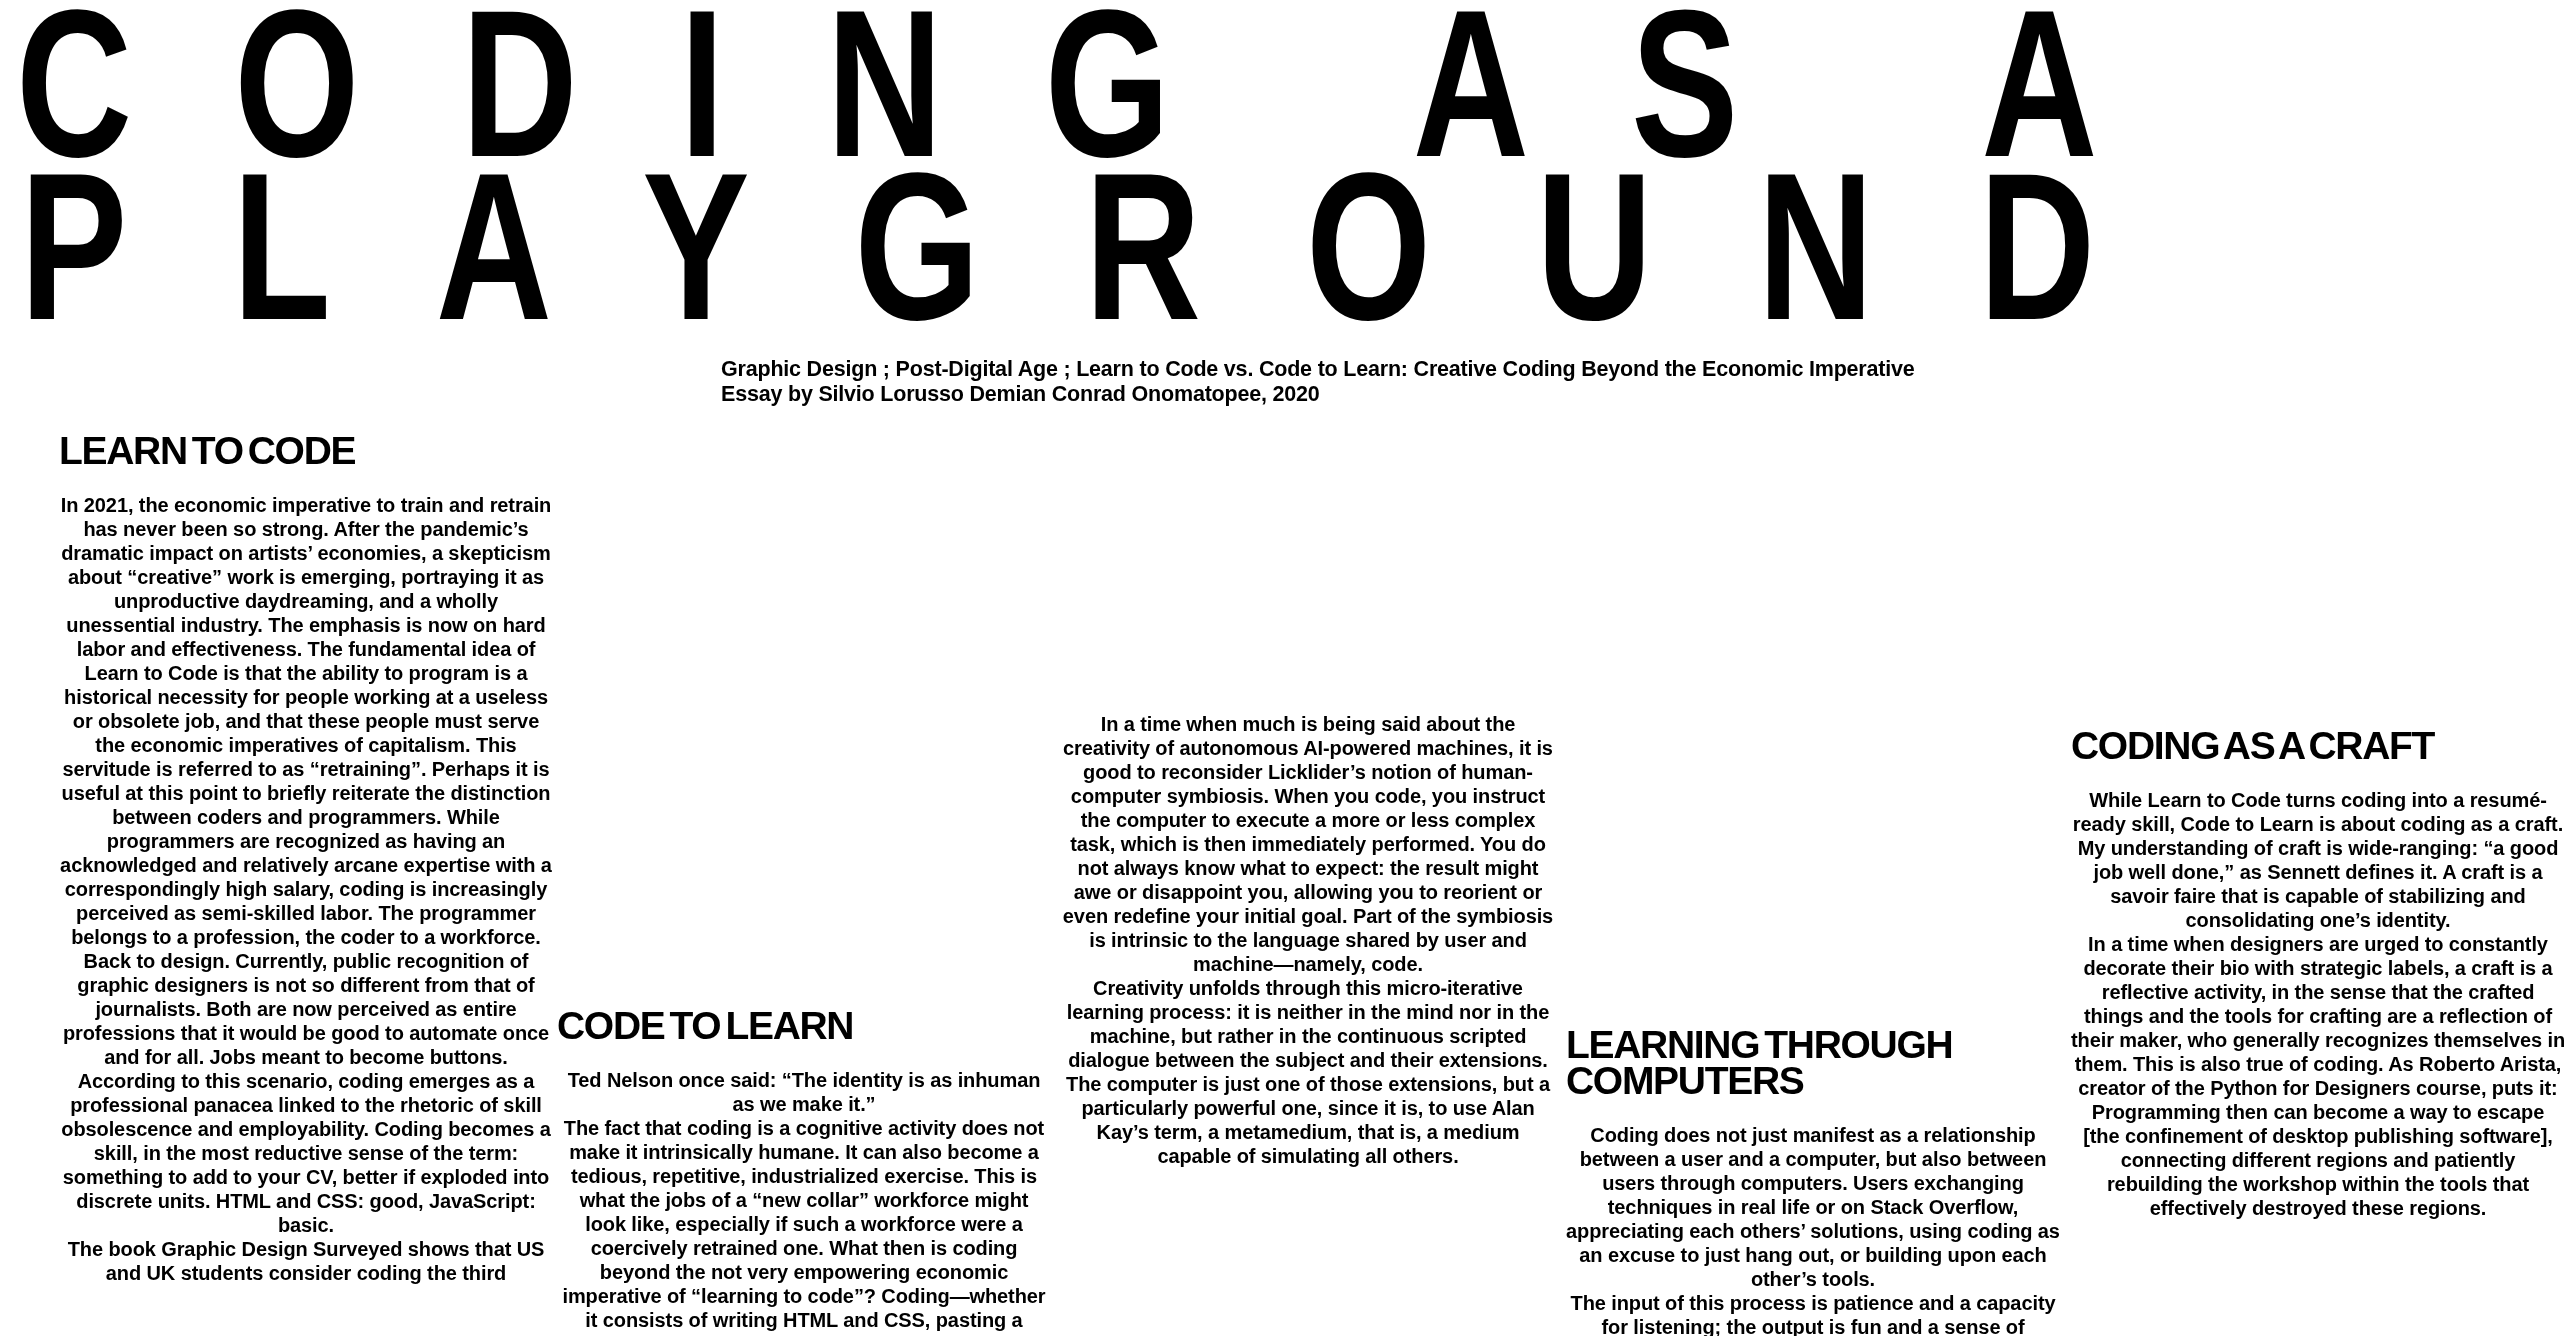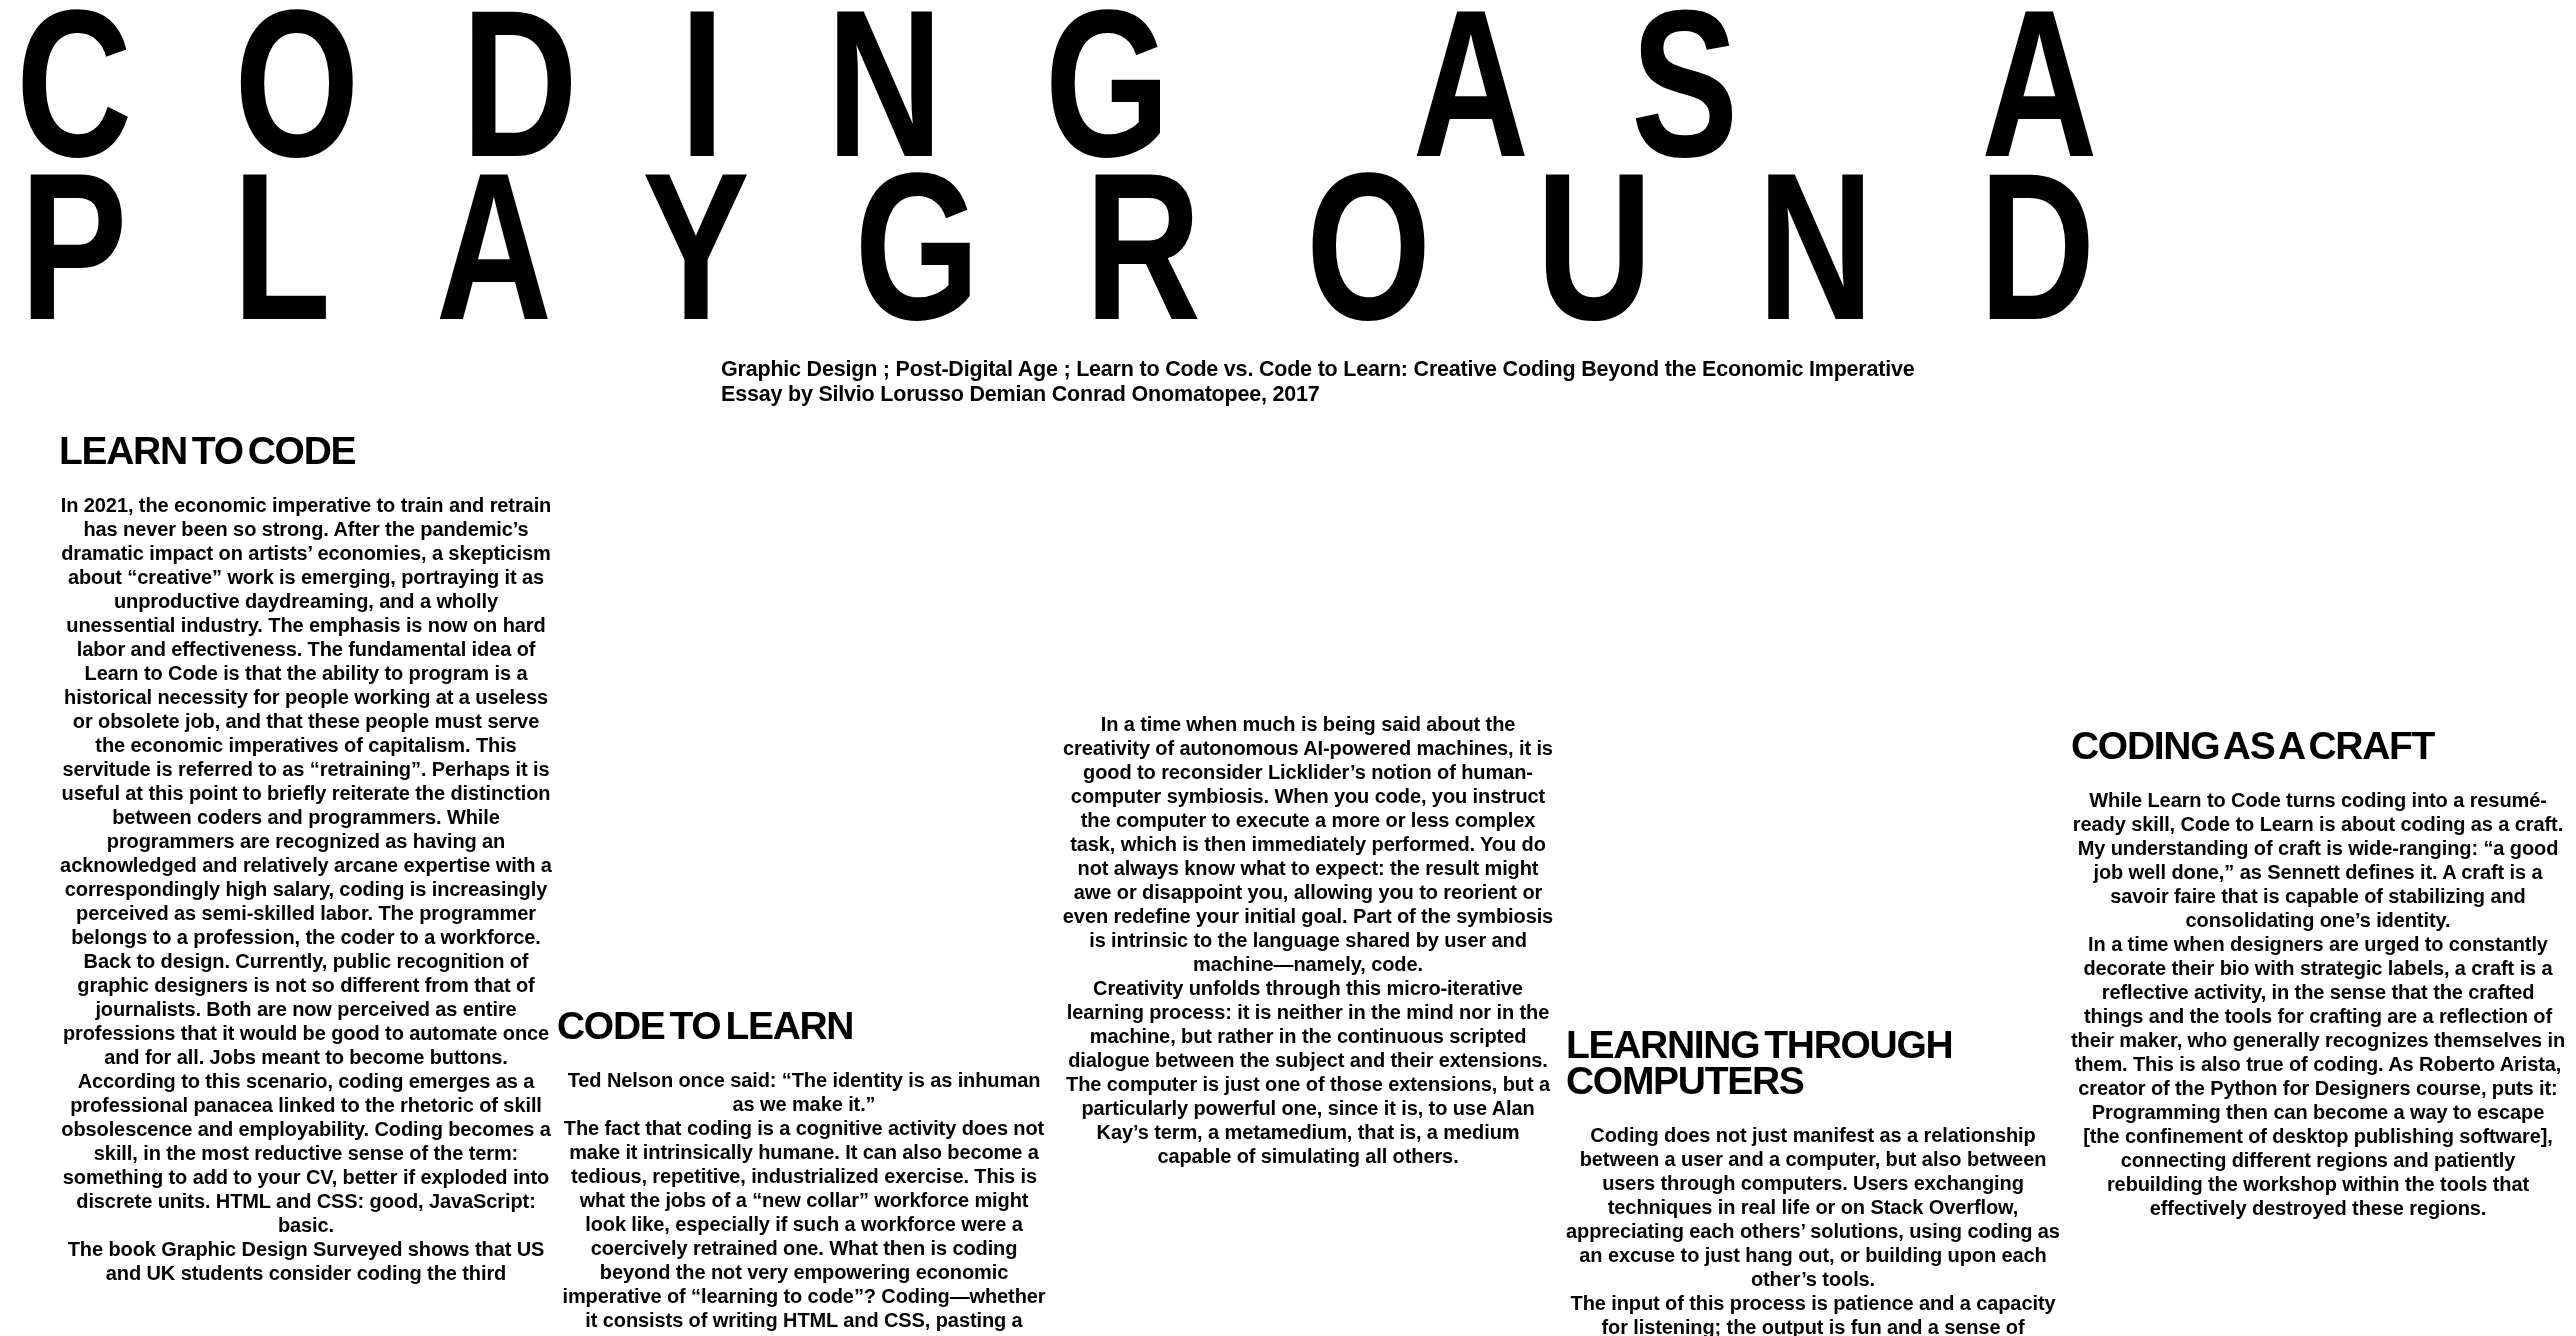--- a/index.html
+++ b/index.html
@@ -64,21 +64,21 @@
 </style>
 </head>
 <body>
 
 <header>
   <div class="title-line title-line-1">CODING AS A</div>
   <div class="title-line title-line-2">PLAYGROUND</div>
 
   <div class="subtitle">
     <div>Graphic Design ; Post-Digital Age ; Learn to Code vs. Code to Learn: Creative Coding Beyond the Economic Imperative</div>
-    <div>Essay by Silvio Lorusso Demian Conrad Onomatopee, 2017</div>
+    <div>Essay by Silvio Lorusso Demian Conrad Onomatopee, 2020</div>
   </div>
 </header>
 
 <main>
 
   <section class="col col-1">
     <h2>LEARN TO CODE</h2>
     <p>In 2021, the economic imperative to train and retrain has never been so strong. After the pandemic’s dramatic impact on artists’ economies, a skepticism about “creative” work is emerging, portraying it as unproductive daydreaming, and a wholly unessential industry. The emphasis is now on hard labor and effectiveness. The fundamental idea of Learn to Code is that the ability to program is a historical necessity for people working at a useless or obsolete job, and that these people must serve the economic imperatives of capitalism. This servitude is referred to as “retraining”. Perhaps it is useful at this point to briefly reiterate the distinction between coders and programmers. While programmers are recognized as having an acknowledged and relatively arcane expertise with a correspondingly high salary, coding is increasingly perceived as semi-skilled labor. The programmer belongs to a profession, the coder to a workforce.</p>
     <p>Back to design. Currently, public recognition of graphic designers is not so different from that of journalists. Both are now perceived as entire professions that it would be good to automate once and for all. Jobs meant to become buttons. According to this scenario, coding emerges as a professional panacea linked to the rhetoric of skill obsolescence and employability. Coding becomes a skill, in the most reductive sense of the term: something to add to your CV, better if exploded into discrete units. HTML and CSS: good, JavaScript: basic.</p>
     <p>The book Graphic Design Surveyed shows that US and UK students consider coding the third</p>

